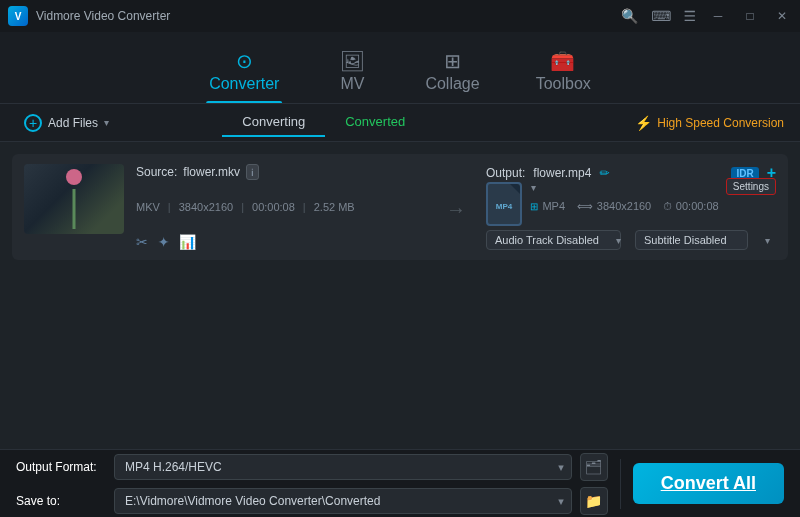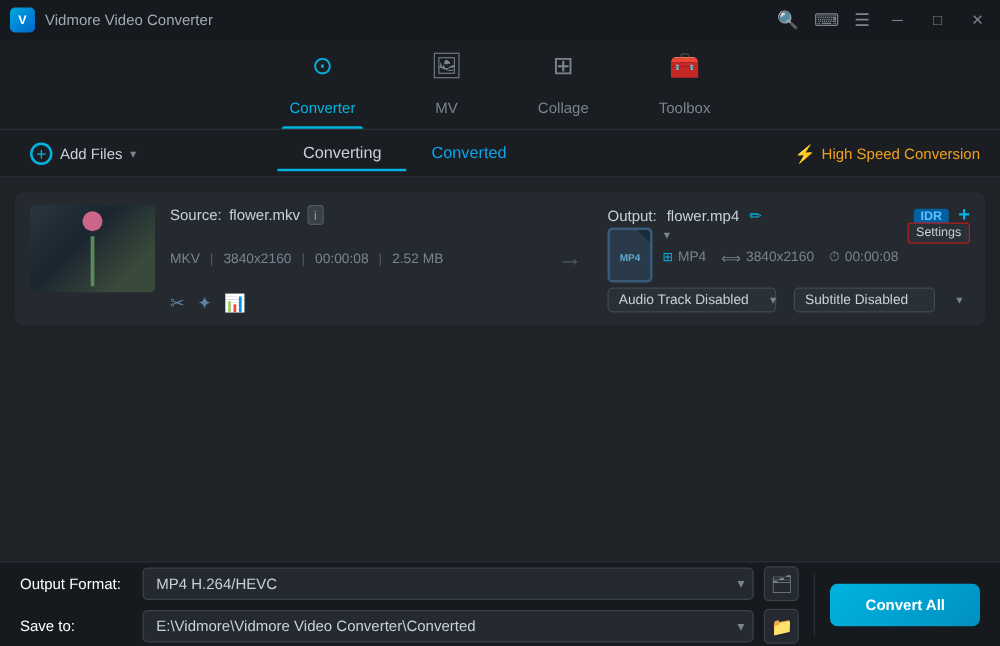--- a/index.html
+++ b/index.html
@@ -100,22 +100,21 @@
       width: 60%;
       height: 2px;
       background: #00b4e0;
       border-radius: 2px 2px 0 0;
     }
     .tab-icon {
       font-size: 20px;
       line-height: 1;
     }
     .tab-label {
-      font-size: 12px;
-      margin-top: 12px;
+      font-size: 16px;
     }
 
     
     .sub-toolbar {
       display: flex;
       align-items: center;
       height: 38px;
       background: #1a1e23;
       border-bottom: 1px solid #2a3038;
       padding: 0 16px;
@@ -149,21 +148,21 @@
     }
     .sub-tabs {
       display: flex;
       gap: 0;
       margin-left: auto;
       margin-right: auto;
     }
     .sub-tab {
       padding: 6px 20px;
       cursor: pointer;
-      color: #0ea5e9;
+      color: #22c55e;
       border-bottom: 2px solid transparent;
       font-size: 13px;
     }
     .sub-tab.active {
       color: #c8d0d8;
       border-bottom: 2px solid #00b4e0;
     }
     .high-speed-btn {
       display: flex;
       align-items: center;
@@ -532,25 +531,26 @@
     }
     .merge-label {
       color: #7a8490;
       font-size: 12px;
     }
     .convert-all-btn {
       background: linear-gradient(135deg, #00b4e0, #0090c0);
       border: none;
       border-radius: 6px;
       color: white;
-      font-size: 12px;
+      font-size: 18px;
       font-weight: bold;
       padding: 10px 28px;
       cursor: pointer;
       white-space: nowrap;
+      text-decoration: underline;
     }
 
     .divider-v {
       width: 1px;
       height: 50px;
       background: #2a3038;
       flex-shrink: 0;
     }
   </style>
 </head>

